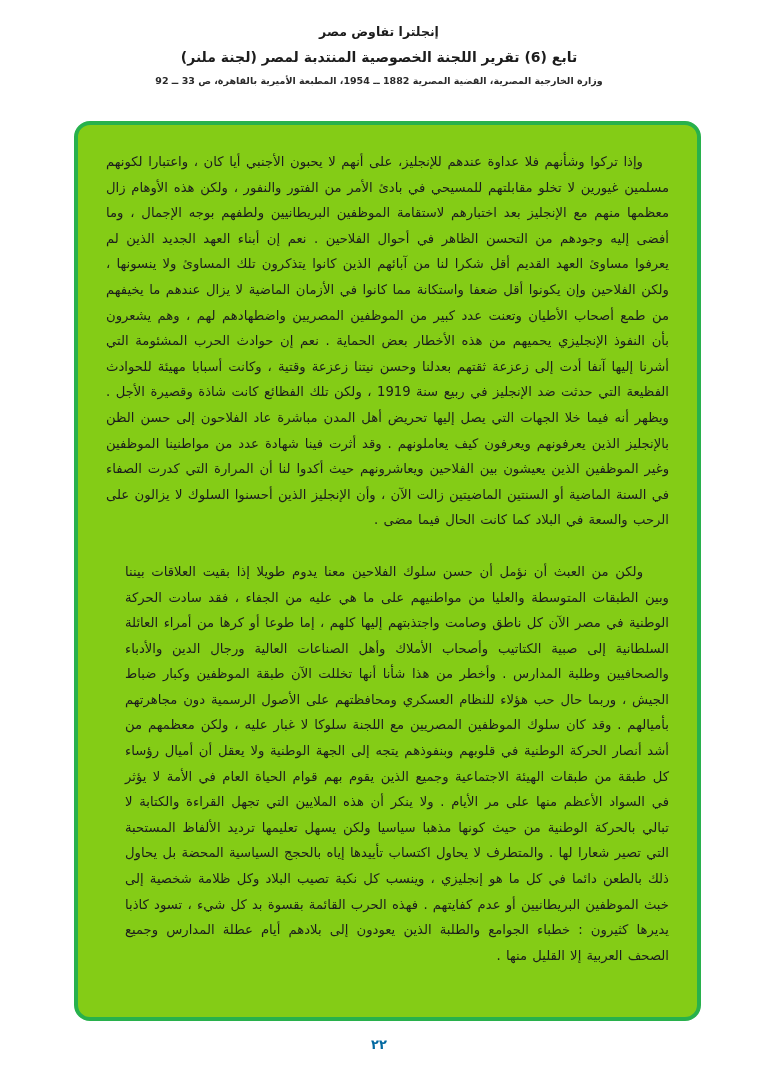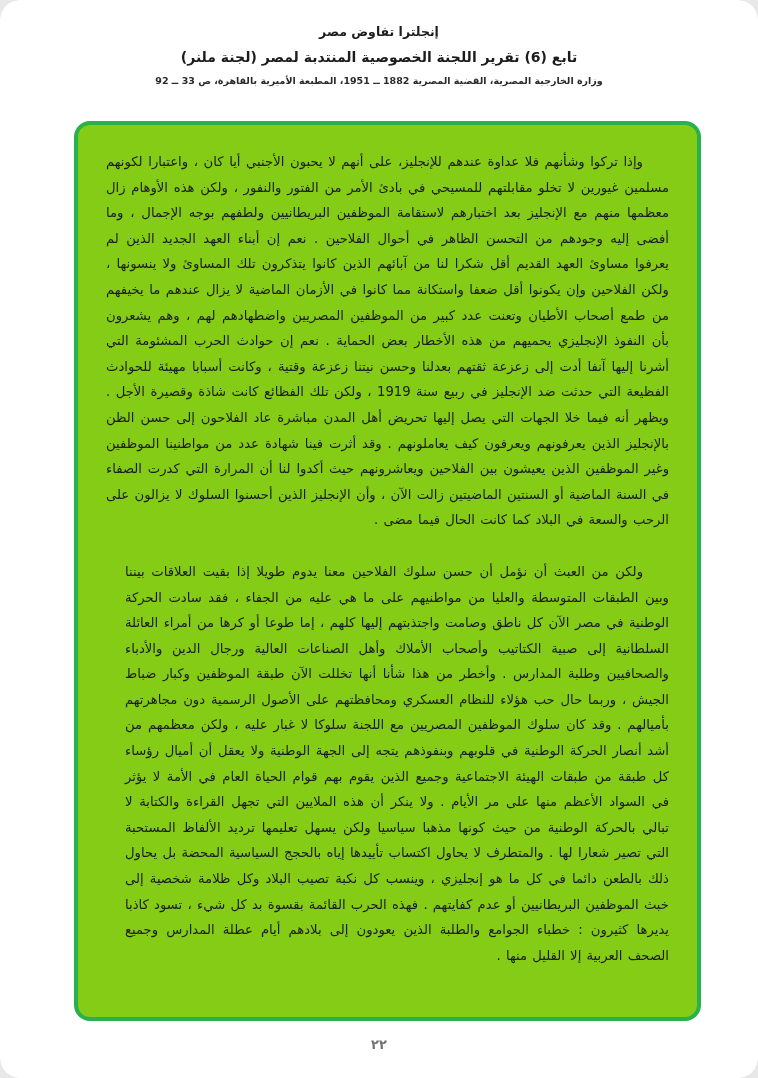--- a/index.html
+++ b/index.html
@@ -1,19 +1,19 @@
 <!DOCTYPE html>
 <html lang="ar" dir="rtl" style="--green: #28b14c; --text: #1c1c1c;"><head>
 <meta charset="utf-8">
 <style>
   :root {
     --green: #28b14c;
     --text: #1c1c1c;
   }
-  * { box-sizing: border-box; border-radius: 20px; }
+  * { box-sizing: border-box; }
   html, body {
     margin: 0;
     padding: 0;
     background: #e8e8e8;
   }
   .page {
     position: relative;
     width: 758px;
     height: 1078px;
     margin: 0 auto;
@@ -70,32 +70,32 @@
     margin-left: 19px;
   }
   .page-footer {
     position: absolute;
     bottom: 26px;
     left: 0;
     width: 100%;
     text-align: center;
     font-size: 13px;
     font-weight: bold;
-    color: #737373;
+    color: #0369a1;
   }
 </style>
 </head>
 <body>
 
 <div class="page">
 
   <header class="doc-header">
     <div class="h1">إنجلترا تفاوض مصر</div>
     <div class="h2">تابع (6) تقرير اللجنة الخصوصية المنتدبة لمصر (لجنة ملنر)</div>
-    <div class="h3">وزارة الخارجية المصرية، القضية المصرية 1882 ــ 1951، المطبعة الأميرية بالقاهرة، ص 33 ــ 92</div>
+    <div class="h3">وزارة الخارجية المصرية، القضية المصرية 1882 ــ 1954، المطبعة الأميرية بالقاهرة، ص 33 ــ 92</div>
   </header>
 
   <main class="content-box">
     <p class="para">وإذا تركوا وشأنهم فلا عداوة عندهم للإنجليز، على أنهم لا يحبون الأجنبي أيا كان ، واعتبارا لكونهم مسلمين غيورين لا تخلو مقابلتهم للمسيحي في بادئ الأمر من الفتور والنفور ، ولكن هذه الأوهام زال معظمها منهم مع الإنجليز بعد اختبارهم لاستقامة الموظفين البريطانيين ولطفهم بوجه الإجمال ، وما أفضى إليه وجودهم من التحسن الظاهر في أحوال الفلاحين . نعم إن أبناء العهد الجديد الذين لم يعرفوا مساوئ العهد القديم أقل شكرا لنا من آبائهم الذين كانوا يتذكرون تلك المساوئ ولا ينسونها ، ولكن الفلاحين وإن يكونوا أقل ضعفا واستكانة مما كانوا في الأزمان الماضية لا يزال عندهم ما يخيفهم من طمع أصحاب الأطيان وتعنت عدد كبير من الموظفين المصريين واضطهادهم لهم ، وهم يشعرون بأن النفوذ الإنجليزي يحميهم من هذه الأخطار بعض الحماية . نعم إن حوادث الحرب المشئومة التي أشرنا إليها آنفا أدت إلى زعزعة ثقتهم بعدلنا وحسن نيتنا زعزعة وقتية ، وكانت أسبابا مهيئة للحوادث الفظيعة التي حدثت ضد الإنجليز في ربيع سنة 1919 ، ولكن تلك الفظائع كانت شاذة وقصيرة الأجل . ويظهر أنه فيما خلا الجهات التي يصل إليها تحريض أهل المدن مباشرة عاد الفلاحون إلى حسن الظن بالإنجليز الذين يعرفونهم ويعرفون كيف يعاملونهم . وقد أثرت فينا شهادة عدد من مواطنينا الموظفين وغير الموظفين الذين يعيشون بين الفلاحين ويعاشرونهم حيث أكدوا لنا أن المرارة التي كدرت الصفاء في السنة الماضية أو السنتين الماضيتين زالت الآن ، وأن الإنجليز الذين أحسنوا السلوك لا يزالون على الرحب والسعة في البلاد كما كانت الحال فيما مضى .</p>
     <p class="para">ولكن من العبث أن نؤمل أن حسن سلوك الفلاحين معنا يدوم طويلا إذا بقيت العلاقات بيننا وبين الطبقات المتوسطة والعليا من مواطنيهم على ما هي عليه من الجفاء ، فقد سادت الحركة الوطنية في مصر الآن كل ناطق وصامت واجتذبتهم إليها كلهم ، إما طوعا أو كرها من أمراء العائلة السلطانية إلى صبية الكتاتيب وأصحاب الأملاك وأهل الصناعات العالية ورجال الدين والأدباء والصحافيين وطلبة المدارس . وأخطر من هذا شأنا أنها تخللت الآن طبقة الموظفين وكبار ضباط الجيش ، وربما حال حب هؤلاء للنظام العسكري ومحافظتهم على الأصول الرسمية دون مجاهرتهم بأميالهم . وقد كان سلوك الموظفين المصريين مع اللجنة سلوكا لا غبار عليه ، ولكن معظمهم من أشد أنصار الحركة الوطنية في قلوبهم وبنفوذهم يتجه إلى الجهة الوطنية ولا يعقل أن أميال رؤساء كل طبقة من طبقات الهيئة الاجتماعية وجميع الذين يقوم بهم قوام الحياة العام في الأمة لا يؤثر في السواد الأعظم منها على مر الأيام . ولا ينكر أن هذه الملايين التي تجهل القراءة والكتابة لا تبالي بالحركة الوطنية من حيث كونها مذهبا سياسيا ولكن يسهل تعليمها ترديد الألفاظ المستحبة التي تصير شعارا لها . والمتطرف لا يحاول اكتساب تأييدها إياه بالحجج السياسية المحضة بل يحاول ذلك بالطعن دائما في كل ما هو إنجليزي ، وينسب كل نكبة تصيب البلاد وكل ظلامة شخصية إلى خبث الموظفين البريطانيين أو عدم كفايتهم . فهذه الحرب القائمة بقسوة بد كل شيء ، تسود كاذبا يديرها كثيرون : خطباء الجوامع والطلبة الذين يعودون إلى بلادهم أيام عطلة المدارس وجميع الصحف العربية إلا القليل منها .</p>
   </main>
 
   <footer class="page-footer">
     <span>٢٢</span>
   </footer>

